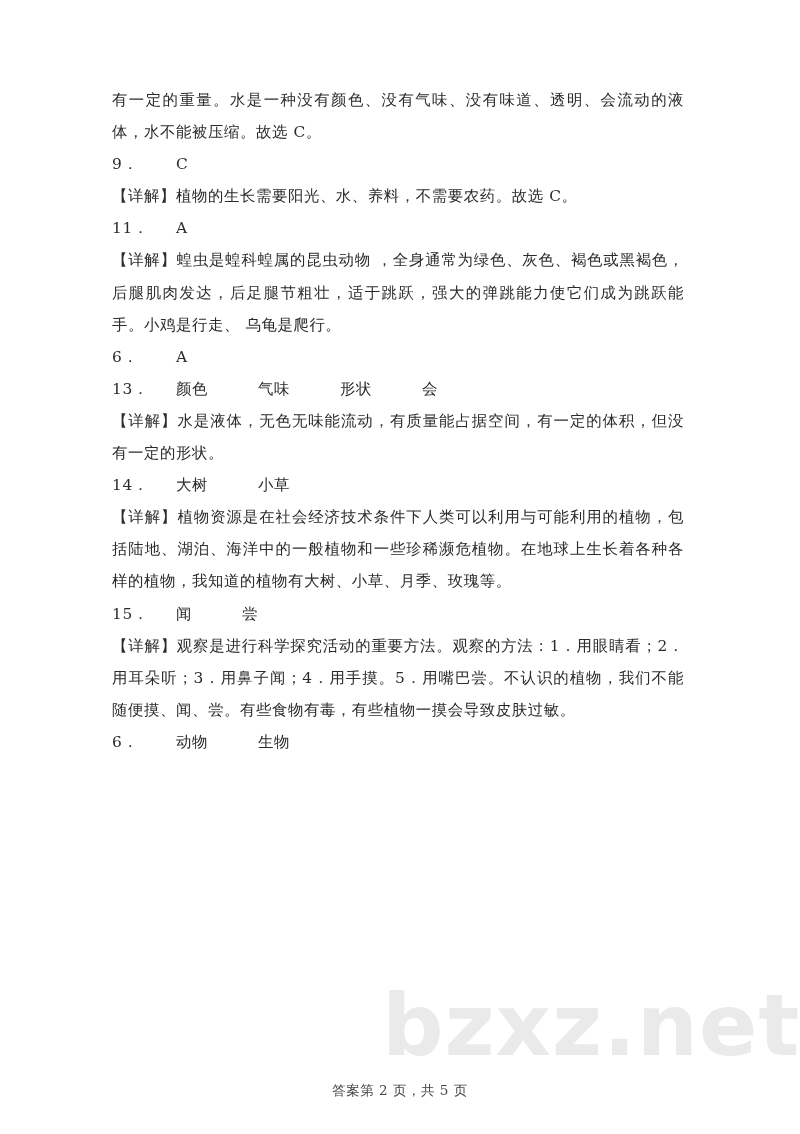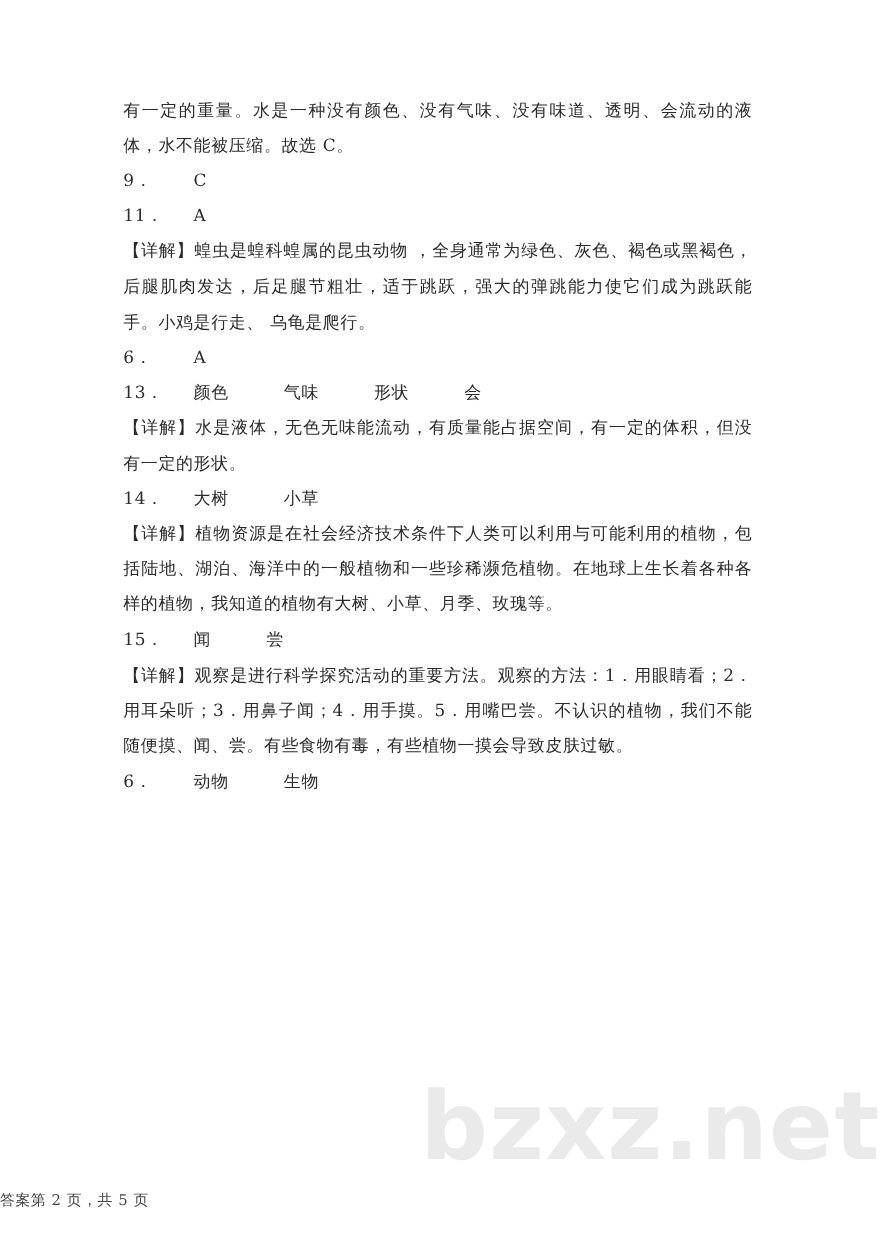--- a/index.html
+++ b/index.html
@@ -25,34 +25,35 @@
   .bracket { font-weight: normal; }
   .watermark {
     position: absolute; left: 382px; top: 980px;
     font-family: "DejaVu Sans", "Liberation Sans", sans-serif;
     font-weight: bold; font-size: 86px; line-height: 90px;
     color: rgba(200,200,200,0.38); letter-spacing: 1px;
     pointer-events: none; z-index: 2;
   }
   .footer {
     position: absolute; left: 0; width: 800px; top: 1082px;
-    font-size: 13.5px; color: #444;
+    text-align: center; font-size: 13.5px; color: #444;
     letter-spacing: 0.5px;
   }
 </style>
 </head>
 <body>
 
 <div class="page">
 
   <div class="content">
 
     <p>有一定的重量。水是一种没有颜色、没有气味、没有味道、透明、会流动的液体，水不能被压缩。故选 C。</p>
 
     <p class="q-head"><span class="num">9．</span><span>C</span></p>
+    <p><span class="bracket">【详解】</span><span>植物的生长需要阳光、水、养料，不需要农药。故选 C。</span></p>
 
 
     <p class="q-head"><span class="num">11．</span><span>A</span></p>
     <p><span class="bracket">【详解】</span><span>蝗虫是蝗科蝗属的昆虫动物 ，全身通常为绿色、灰色、褐色或黑褐色，后腿肌肉发达，后足腿节粗壮，适于跳跃，强大的弹跳能力使它们成为跳跃能手。小鸡是行走、 乌龟是爬行。</span></p>
 
     <p class="q-head"><span class="num">6．</span><span>A</span></p>
 
     <p class="q-head"><span class="num">13．</span><span class="ans">颜色</span><span class="ans">气味</span><span class="ans">形状</span><span class="ans">会</span></p>
     <p><span class="bracket">【详解】</span><span>水是液体，无色无味能流动，有质量能占据空间，有一定的体积，但没有一定的形状。</span></p>
 

